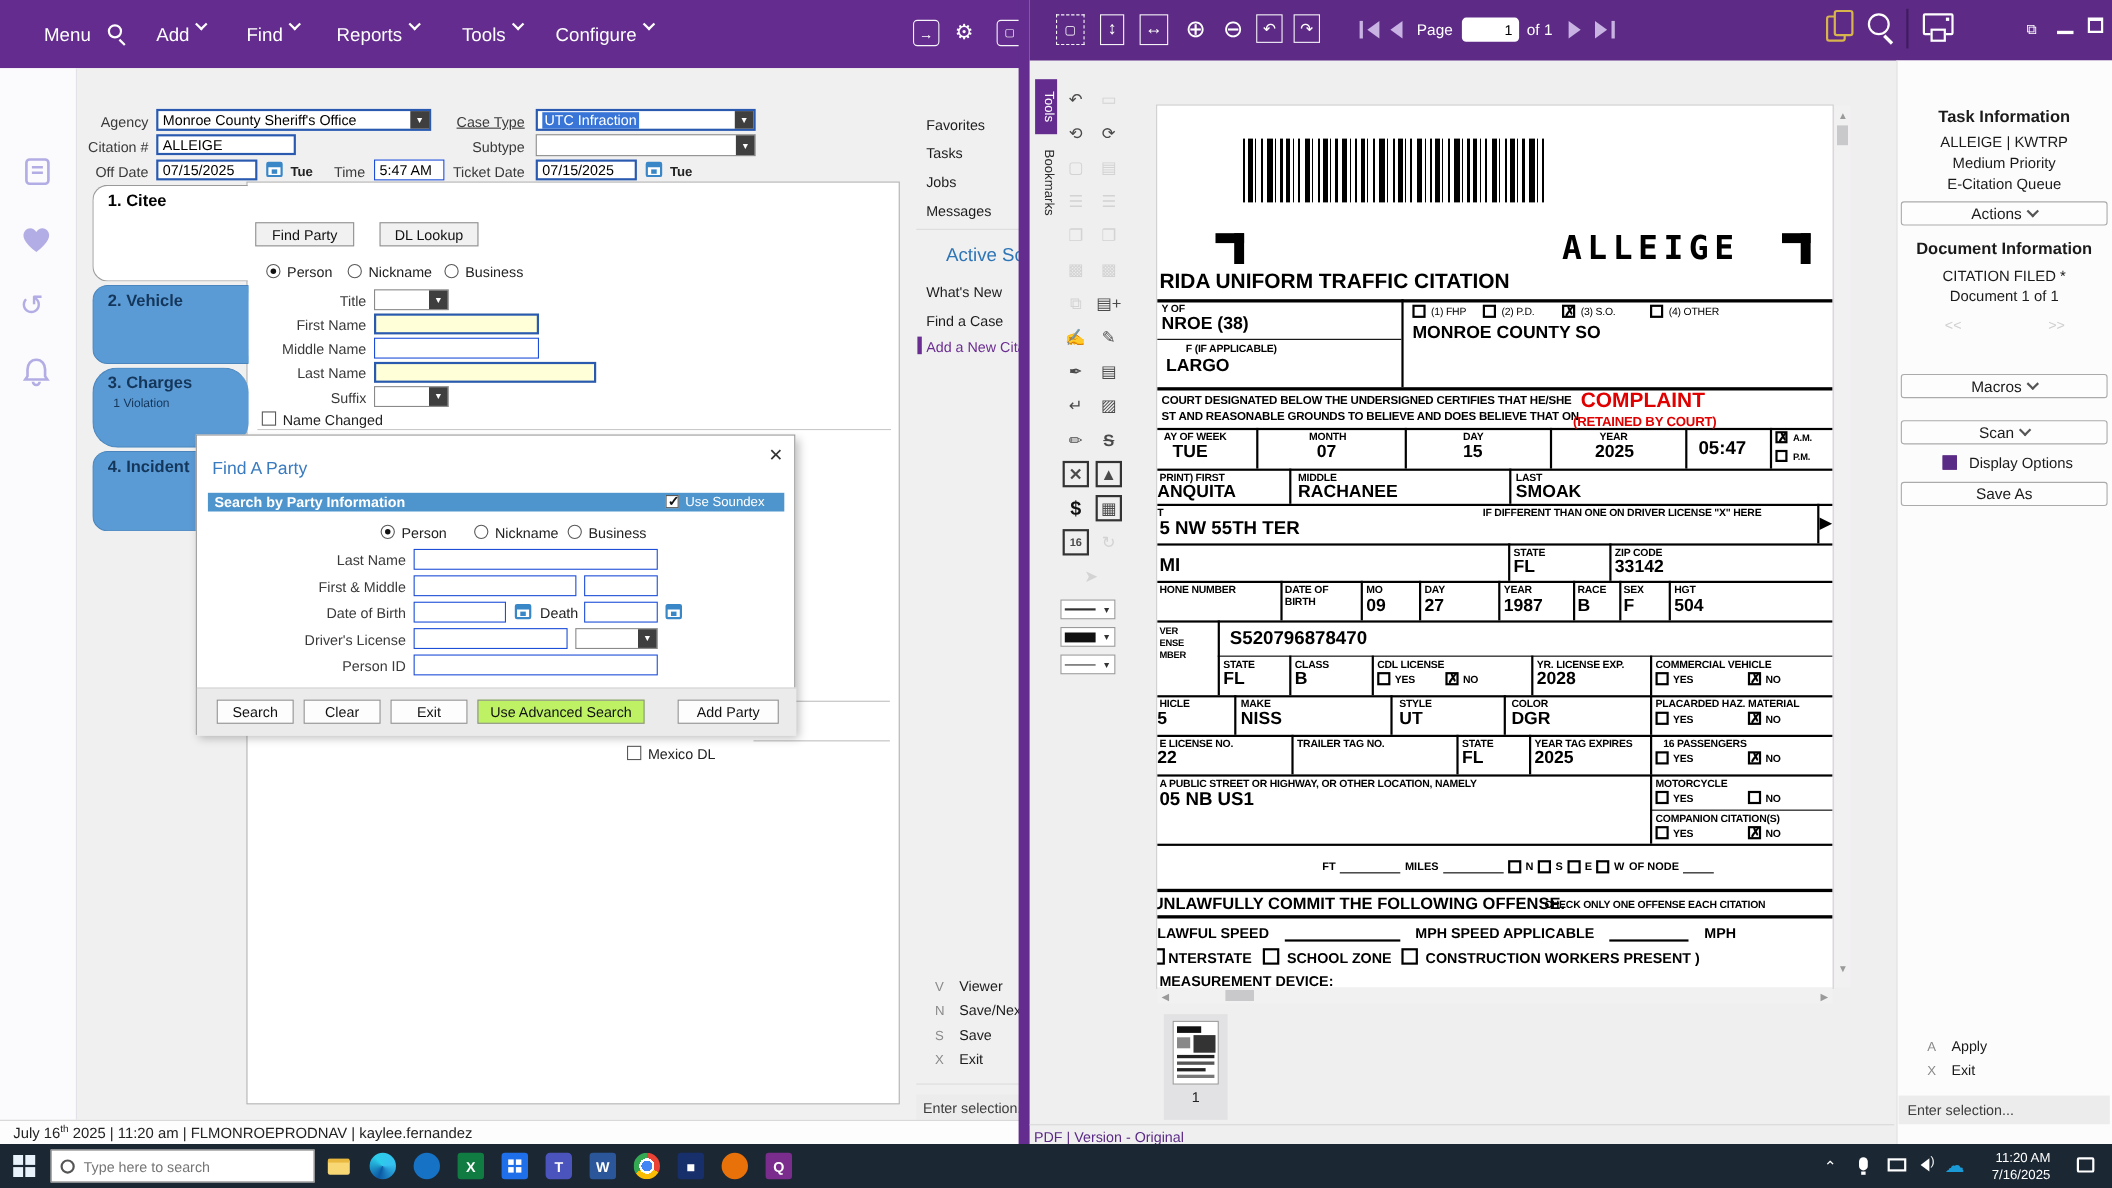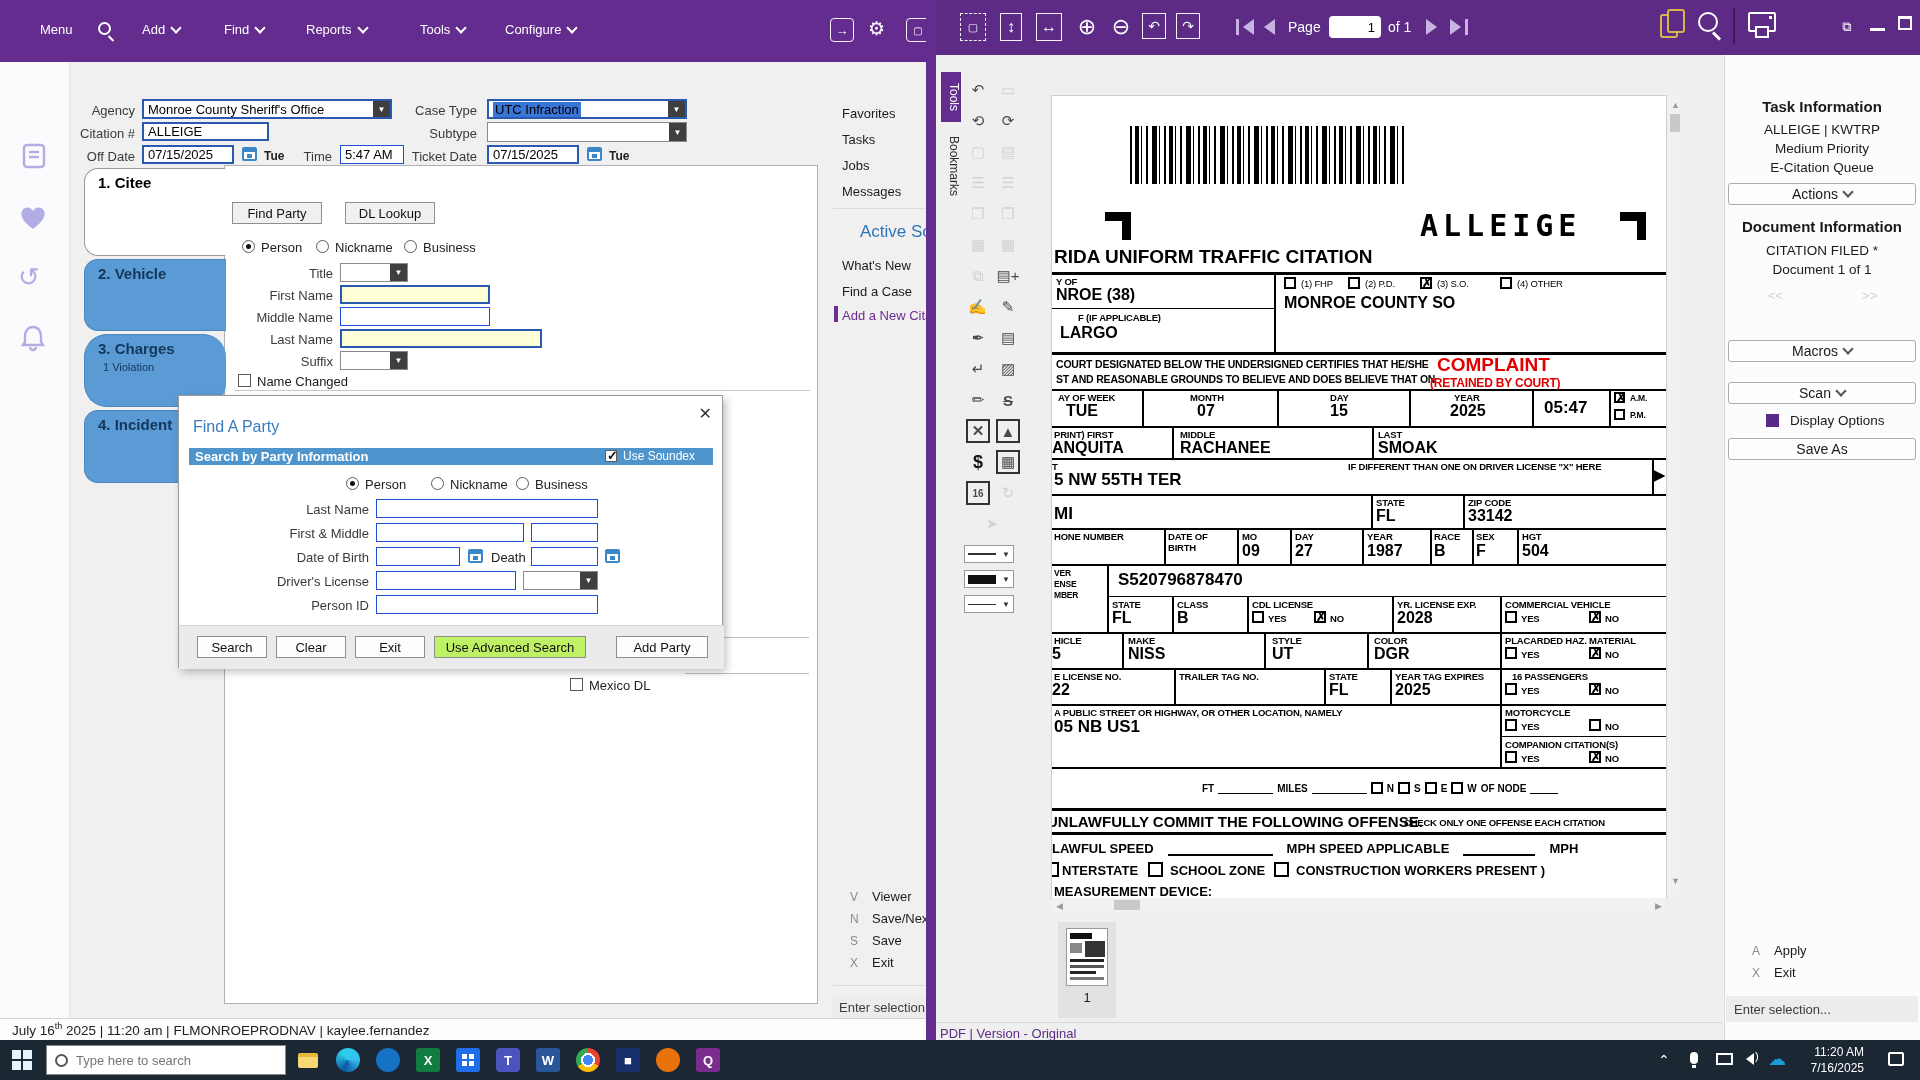--- a/index.html
+++ b/index.html
@@ -1,21 +1,21 @@
 <!DOCTYPE html>
 <html><head>
 <meta charset="utf-8">
 <style>
   * { margin:0; padding:0; box-sizing:border-box; }
   html,body { width:1920px; height:1080px; overflow:hidden; }
   body { font-family:"Liberation Sans", sans-serif; background:#f0eff0; position:relative; }
   .abs { position:absolute; }
   
   .pbar { background:#632c8e; }
-  .menu-item { color:#fff; font-size:13px; display:flex; align-items:center; gap:7px; cursor:default; }
+  .menu-item { color:#fff; font-size:17px; display:flex; align-items:flex-start; gap:7px; cursor:default; }
   .chev { width:8px; height:8px; border-right:2px solid #fff; border-bottom:2px solid #fff; transform:rotate(45deg); margin-top:-4px; }
   .mag { width:13px; height:13px; border:2px solid #fff; border-radius:50%; position:relative; }
   .mag::after { content:""; position:absolute; width:2px; height:7px; background:#fff; left:10px; top:11px; transform:rotate(-45deg); }
   
   .flabel { font-size:13px; color:#3a3a3a; text-align:right; position:absolute; white-space:nowrap; }
   .sel { position:absolute; background:#fff; border:2px solid #2a5ab0; display:flex; align-items:center; font-size:13px; padding-left:4px; }
   .sel.gray { border:1px solid #8a8a8a; }
   .selbtn { position:absolute; right:0; top:0; bottom:0; width:17px; background:#3f3f3f; color:#fff; font-size:8px; display:flex; align-items:center; justify-content:center; }
   .inp { position:absolute; background:#fff; border:2px solid #2a5ab0; font-size:13px; padding-left:4px; display:flex; align-items:center; }
   .inp.gray { border:1px solid #1d4ed8; }
@@ -113,23 +113,23 @@
     </svg>
 </div>
 
 <div class="abs" style="left:70px;top:62px;width:862px;height:956px;background:#f1f0f1;"></div>
 
 <div class="flabel" style="left:60px;top:103px;width:75px;">Agency</div>
 <div class="sel" style="left:142px;top:99px;width:250px;height:20px;">
     <span>Monroe County Sheriff's Office</span>
     <span class="selbtn">▼</span>
   </div>
-<div class="flabel" style="left:405px;top:103px;width:72px;">Case Type</div>
+<div class="flabel" style="left:405px;top:103px;width:72px;text-decoration:underline;">Case Type</div>
 <div class="sel" style="left:487px;top:99px;width:200px;height:20px;">
-    <span style="background:#3875d7;color:#000000;padding:0 2px;">UTC Infraction</span>
+    <span style="background:#3875d7;color:#ffffff;padding:0 2px;">UTC Infraction</span>
     <span class="selbtn">▼</span>
   </div>
 
 <div class="flabel" style="left:48px;top:126px;width:87px;">Citation #</div>
 <div class="inp" style="left:142px;top:122px;width:127px;height:19px;">ALLEIGE</div>
 <div class="flabel" style="left:405px;top:126px;width:72px;">Subtype</div>
 <div class="sel gray" style="left:487px;top:122px;width:200px;height:20px;">
     <span class="selbtn">▼</span>
   </div>
 

